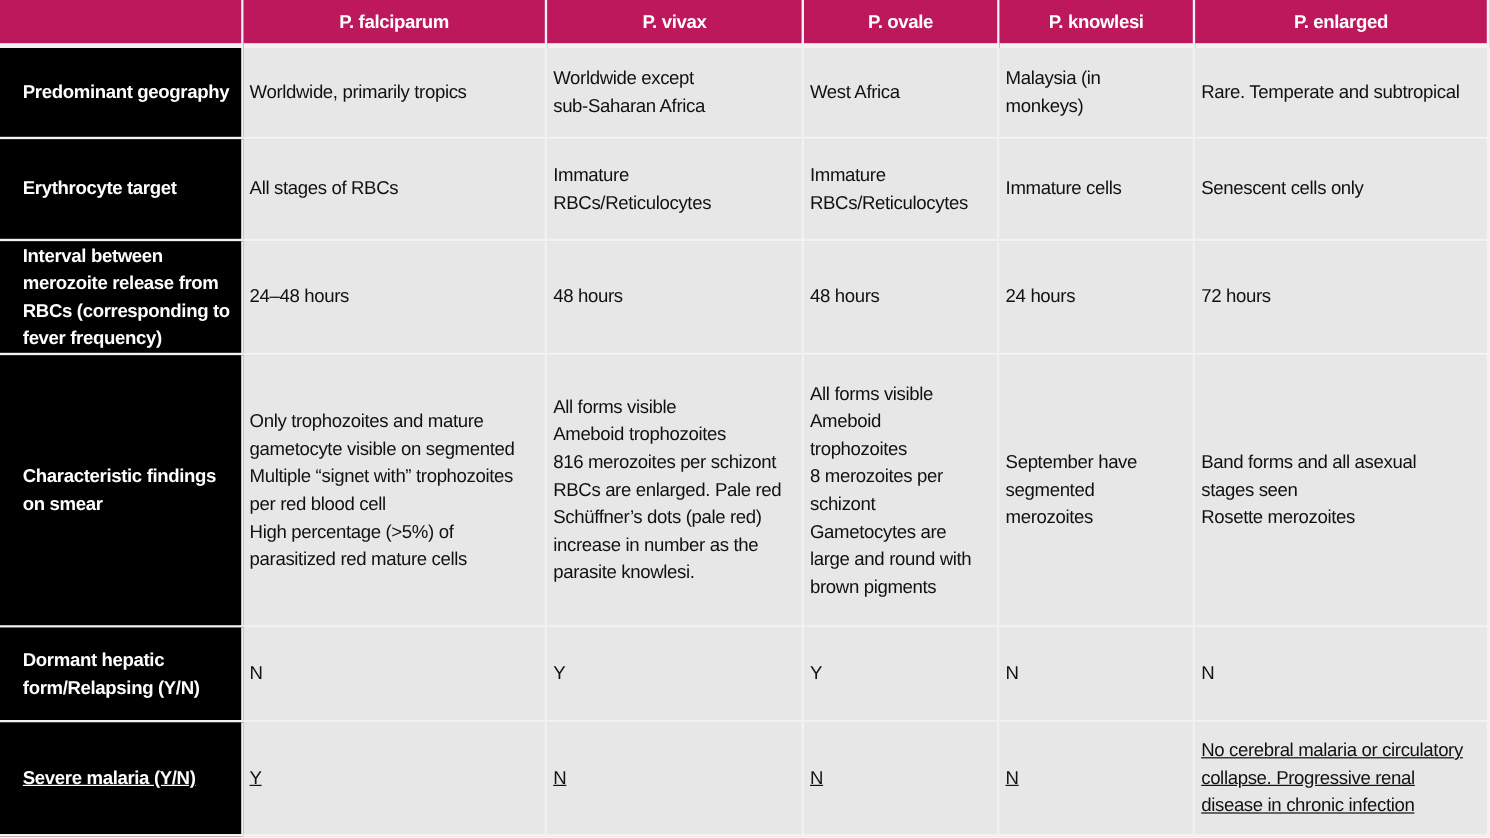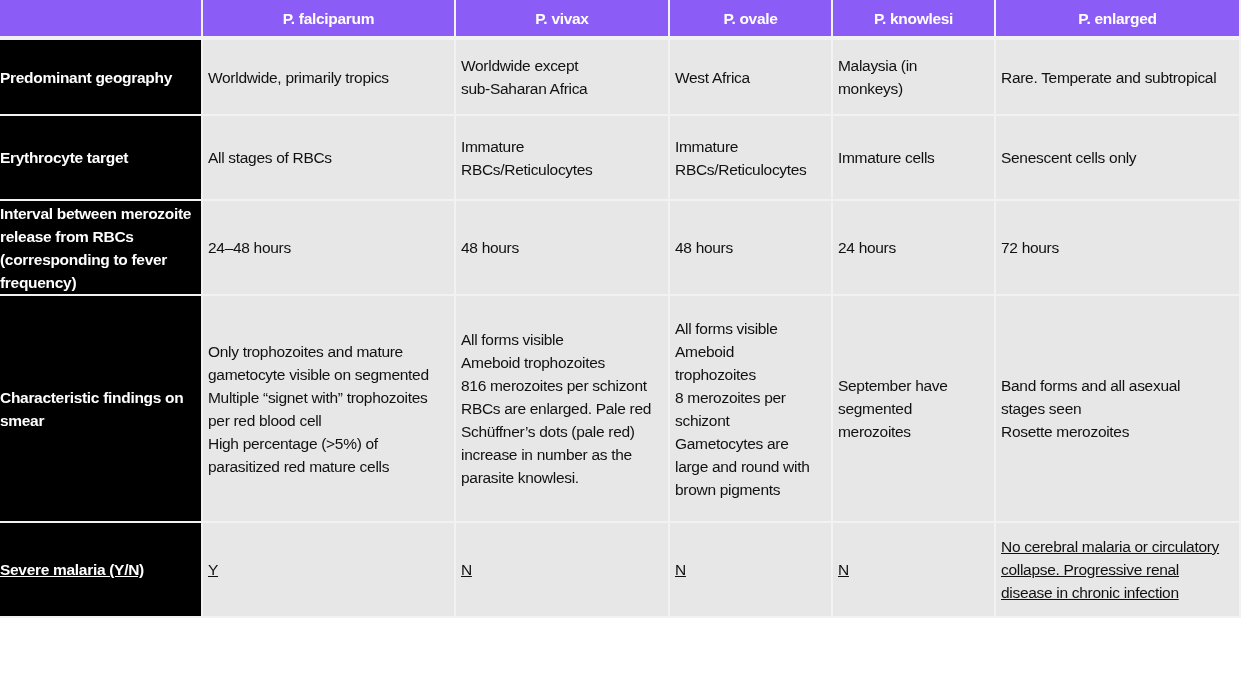--- a/index.html
+++ b/index.html
@@ -20,26 +20,26 @@
   th, td {
     border-right:2px solid #f2f2f2;
     border-bottom:2px solid #f2f2f2;
     padding:0 5px;
     vertical-align: middle;
     font-size:15.5px;
     line-height:23px;
     letter-spacing:-0.3px;
   }
   th.head {
-    background:#8b5cf6; color:#fff; font-weight:bold; text-align:center;
+    background:#be185d; color:#fff; font-weight:bold; text-align:center;
     height:36px; border-bottom:4px solid #f2f2f2; font-size:15.5px;
   }
   th.rowhead {
     background:#000; color:#fff; font-weight:bold; text-align:left;
-    padding-left:0; padding-right:4px;
+    padding-left:19px; padding-right:4px;
   }
   td.cell { background:#e7e7e7; color:#111; text-align:left; }
   td.cell .line { display:block; }
   tr.r1 th, tr.r1 td { height:74px; }
   tr.r2 th, tr.r2 td { height:83px; }
   tr.r3 th, tr.r3 td { height:93px; }
   tr.r4 th, tr.r4 td { height:225px; }
   tr.r5 th, tr.r5 td { height:77px; }
   tr.r6 th, tr.r6 td { height:93px;text-decoration:underline; }
 </style>
@@ -156,20 +156,38 @@
         <td class="cell">
           <span class="line">September have segmented</span>
           <span class="line">merozoites</span>
         </td>
         <td class="cell">
           <span class="line">Band forms and all asexual</span>
           <span class="line">stages seen</span>
           <span class="line">Rosette merozoites</span>
         </td>
       </tr>
+      <tr class="r5">
+        <th class="rowhead">Dormant hepatic form/Relapsing (Y/N)</th>
+        <td class="cell">
+          <span class="line">N</span>
+        </td>
+        <td class="cell">
+          <span class="line">Y</span>
+        </td>
+        <td class="cell">
+          <span class="line">Y</span>
+        </td>
+        <td class="cell">
+          <span class="line">N</span>
+        </td>
+        <td class="cell">
+          <span class="line">N</span>
+        </td>
+      </tr>
       <tr class="r6">
         <th class="rowhead">Severe malaria (Y/N)</th>
         <td class="cell">
           <span class="line">Y</span>
         </td>
         <td class="cell">
           <span class="line">N</span>
         </td>
         <td class="cell">
           <span class="line">N</span>

